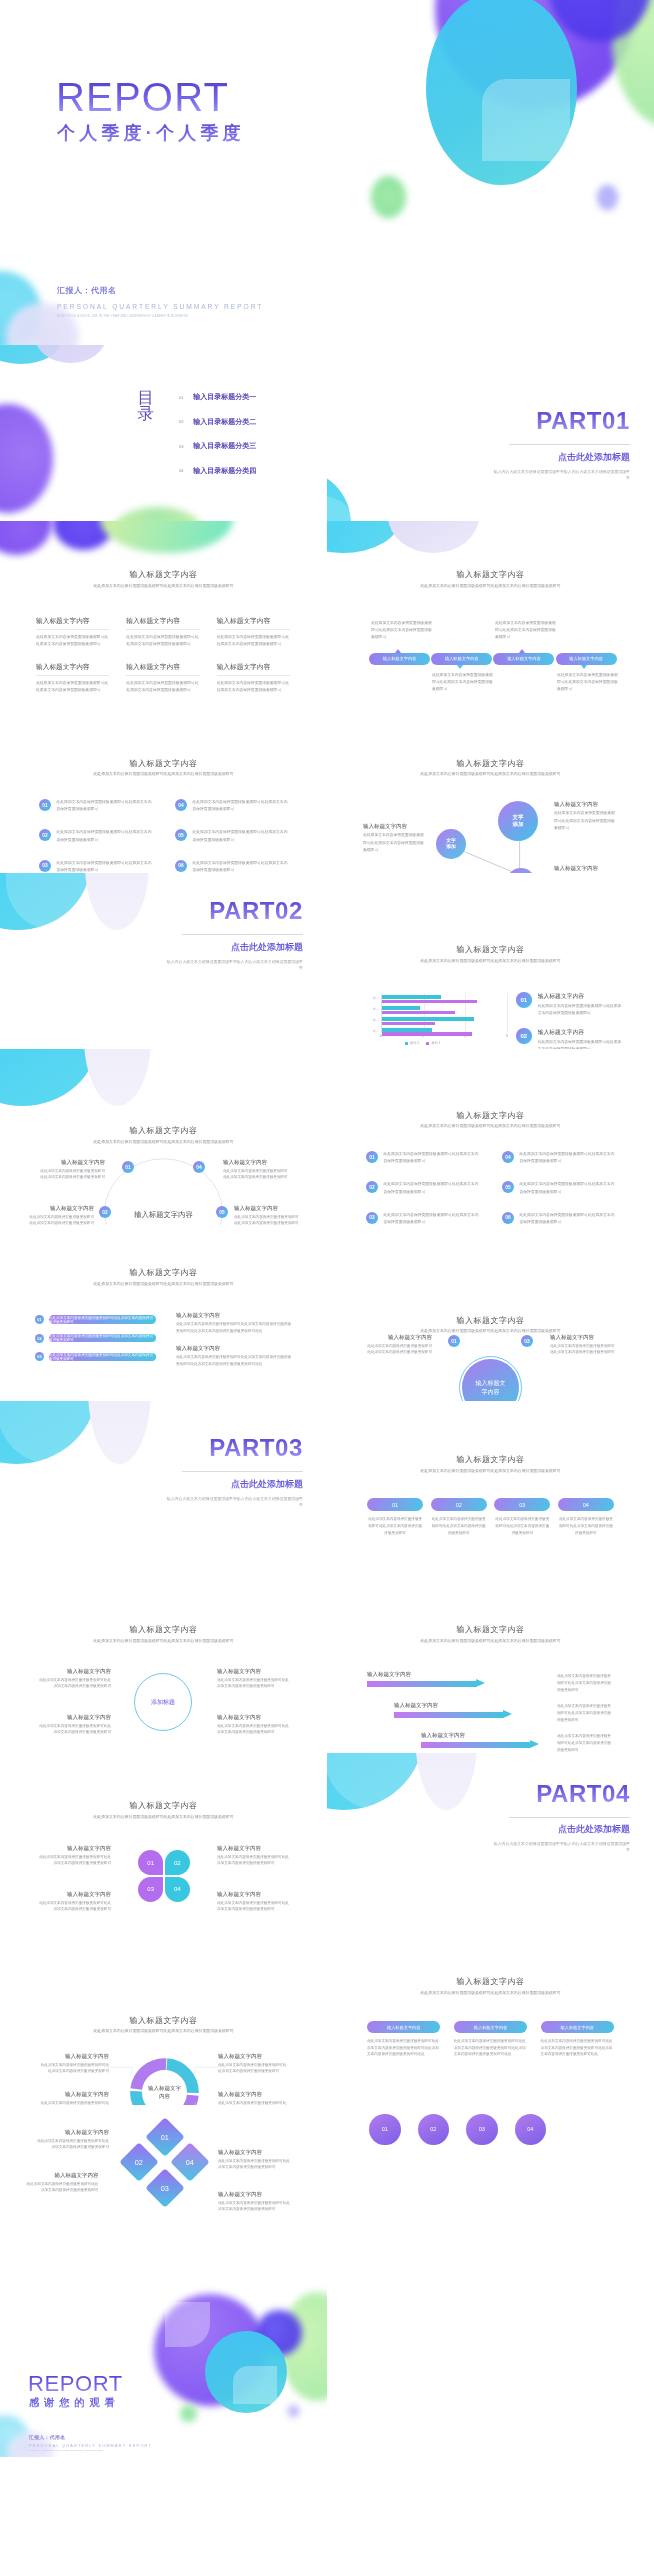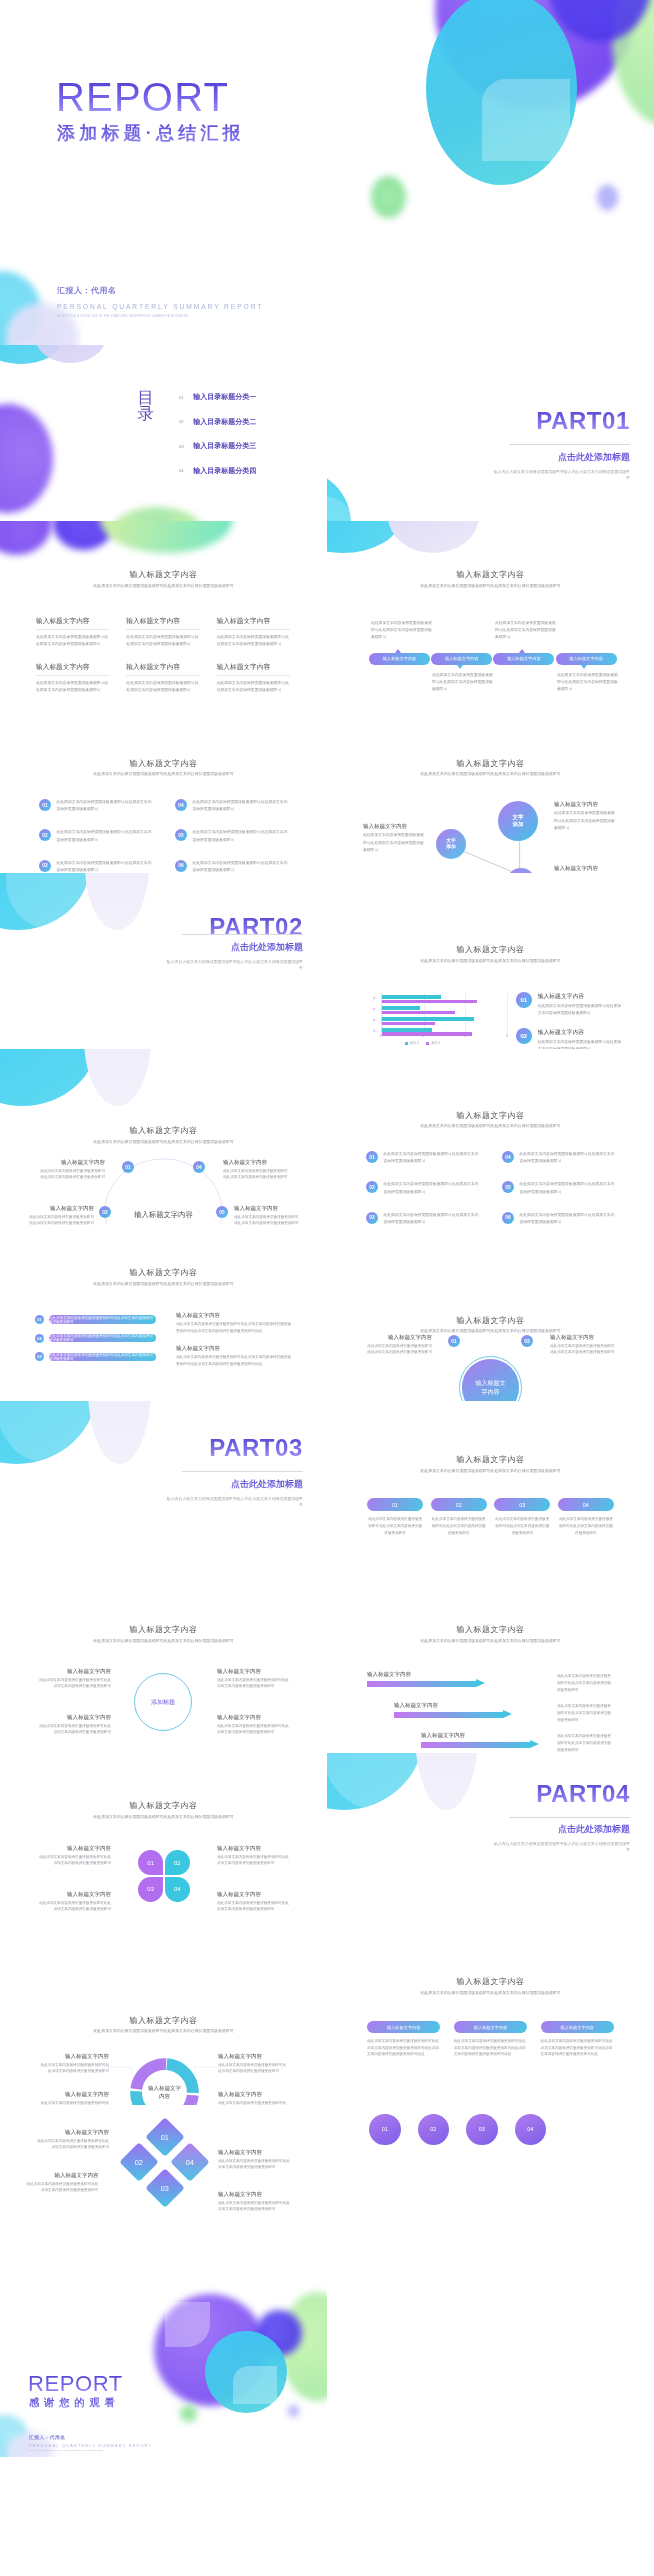--- a/index.html
+++ b/index.html
@@ -94,21 +94,21 @@
     <div class="blob soft" style="left:612px;top:-48px;width:121px;height:176px;background:radial-gradient(circle at 30% 40%,#bdf2a8,#8fe39a);opacity:.85;"></div>
     <div class="blob soft" style="left:548px;top:-73px;width:103px;height:115px;background:radial-gradient(circle at 40% 40%,#5b49f2,#4a32e8);opacity:.9;"></div>
     <div class="blob" style="left:426px;top:-9px;width:151px;height:194px;background:linear-gradient(160deg,#3fc8f5,#45cbe8 60%,#57d8e0);opacity:.95;"></div>
     <div class="blob" style="left:482px;top:79px;width:88px;height:82px;border-radius:24px 0 0 0;background:rgba(255,255,255,.28);"></div>
     <div class="blob soft" style="left:371px;top:176px;width:35px;height:42px;background:radial-gradient(circle,#9ae8a4,#79dd8c);opacity:.9;"></div>
     <div class="blob soft" style="left:597px;top:185px;width:20.6px;height:25.4px;background:radial-gradient(circle,#b8b6fb,#9a98f6);opacity:.9;"></div>
     <div class="blob soft" style="left:-38px;top:271px;width:79px;height:79px;background:radial-gradient(circle at 60% 40%,#66dcf5,#57cdf0);opacity:.85;"></div>
     <div class="blob soft" style="left:6px;top:303px;width:73px;height:67px;background:radial-gradient(circle,#dcdcf8,#e8e5fb);opacity:.9;"></div>
 
     <div class="cover-title">REPORT</div>
-    <div class="cover-sub">添加标题·总结汇报</div>
+    <div class="cover-sub">个人季度·个人季度</div>
     <div class="cover-author">汇报人：代用名</div>
     <div class="cover-en">PERSONAL QUARTERLY SUMMARY REPORT</div>
     <div class="cover-en2">HOW TO DO A GOOD JOB IN THE YEAR-END DEBRIEFING? CAREER IN BUSINESS</div>
   </div>
 
   <div class="slide">
     <div class="blob" style="left:-18px;top:-25.4px;width:78px;height:44px;background:linear-gradient(140deg,#4fd0f2,#63d8ef);"></div>
     <div class="blob" style="left:35px;top:-35px;width:71px;height:53px;background:linear-gradient(160deg,#cfcaf4,#dcd7f8);opacity:.9;"></div>
     <div class="blob soft" style="left:-38px;top:59px;width:91px;height:109px;background:radial-gradient(circle at 70% 45%,#9b6ff5,#7b4ef0);opacity:.95;"></div>
     <div class="blob soft" style="left:112px;top:162px;width:91px;height:48px;background:radial-gradient(circle at 50% 10%,#9ee6a4,#c9ef9d);opacity:.9;"></div>
@@ -282,21 +282,21 @@
       <div style="font-size:5.5px;color:#4a4a50;">输入标题文字内容</div>
 
     </div>
   </div>
 
   <div class="slide">
     <div class="blob" style="left:-55px;top:-73px;width:145px;height:130px;background:linear-gradient(150deg,#3fcdf5,#5fd9f0);"></div>
     <div class="blob" style="left:6px;top:-67px;width:97px;height:124px;border-radius:0 0 0 48px;background:rgba(255,255,255,.2);"></div>
     <div class="blob" style="left:85px;top:-73px;width:64px;height:130px;background:linear-gradient(180deg,#eceaf9,#f3f1fb);"></div>
 
-    <div class="part-num" style="right:24px;top:40px;">PART02</div>
+    <div class="part-num" style="right:24px;top:24px;">PART02</div>
     <div class="part-rule" style="right:24px;top:61px;width:121px;"></div>
     <div class="part-sub" style="right:24px;top:68px;">点击此处添加标题</div>
     <div class="part-desc" style="right:24px;top:86px;">输入内容大致文本介绍保证页面排版整齐输入内容大致文本介绍保证页面排版整齐</div>
   </div>
 
   <div class="slide">
     <div class="s-title" style="top:71px;">输入标题文字内容</div>
     <div class="s-desc" style="top:85px;">此处添加文本内容保持页面排版美观即可此处添加文本内容保持页面排版美观即可</div>
 
     <div style="position:absolute;left:42px;top:120px;width:139px;height:48px;">

